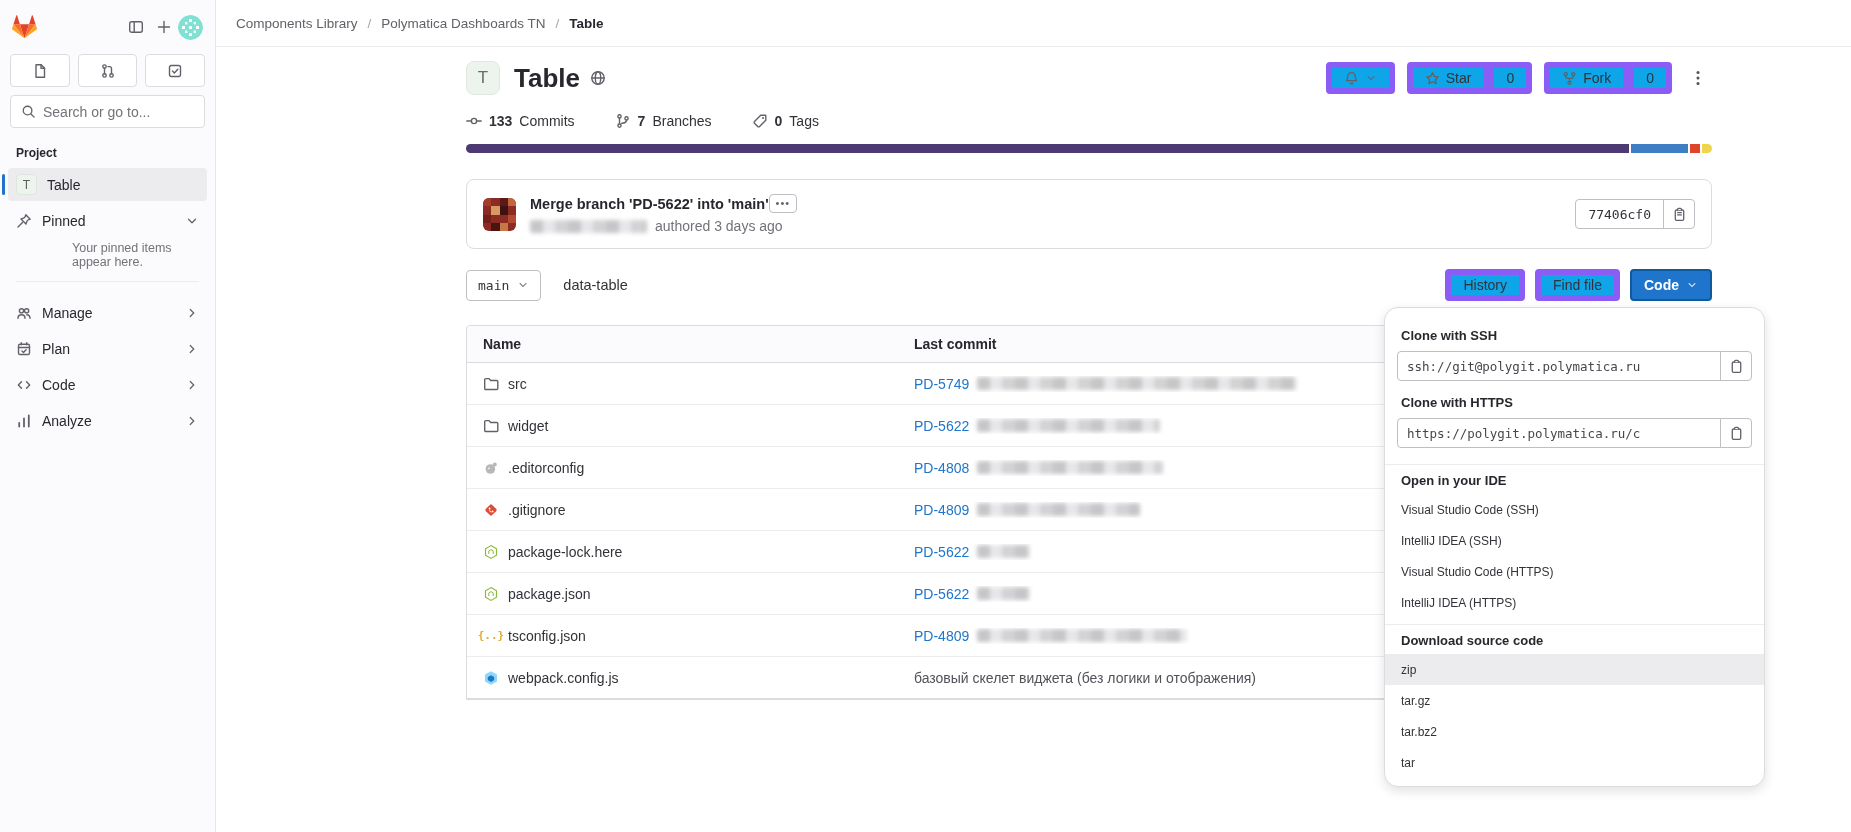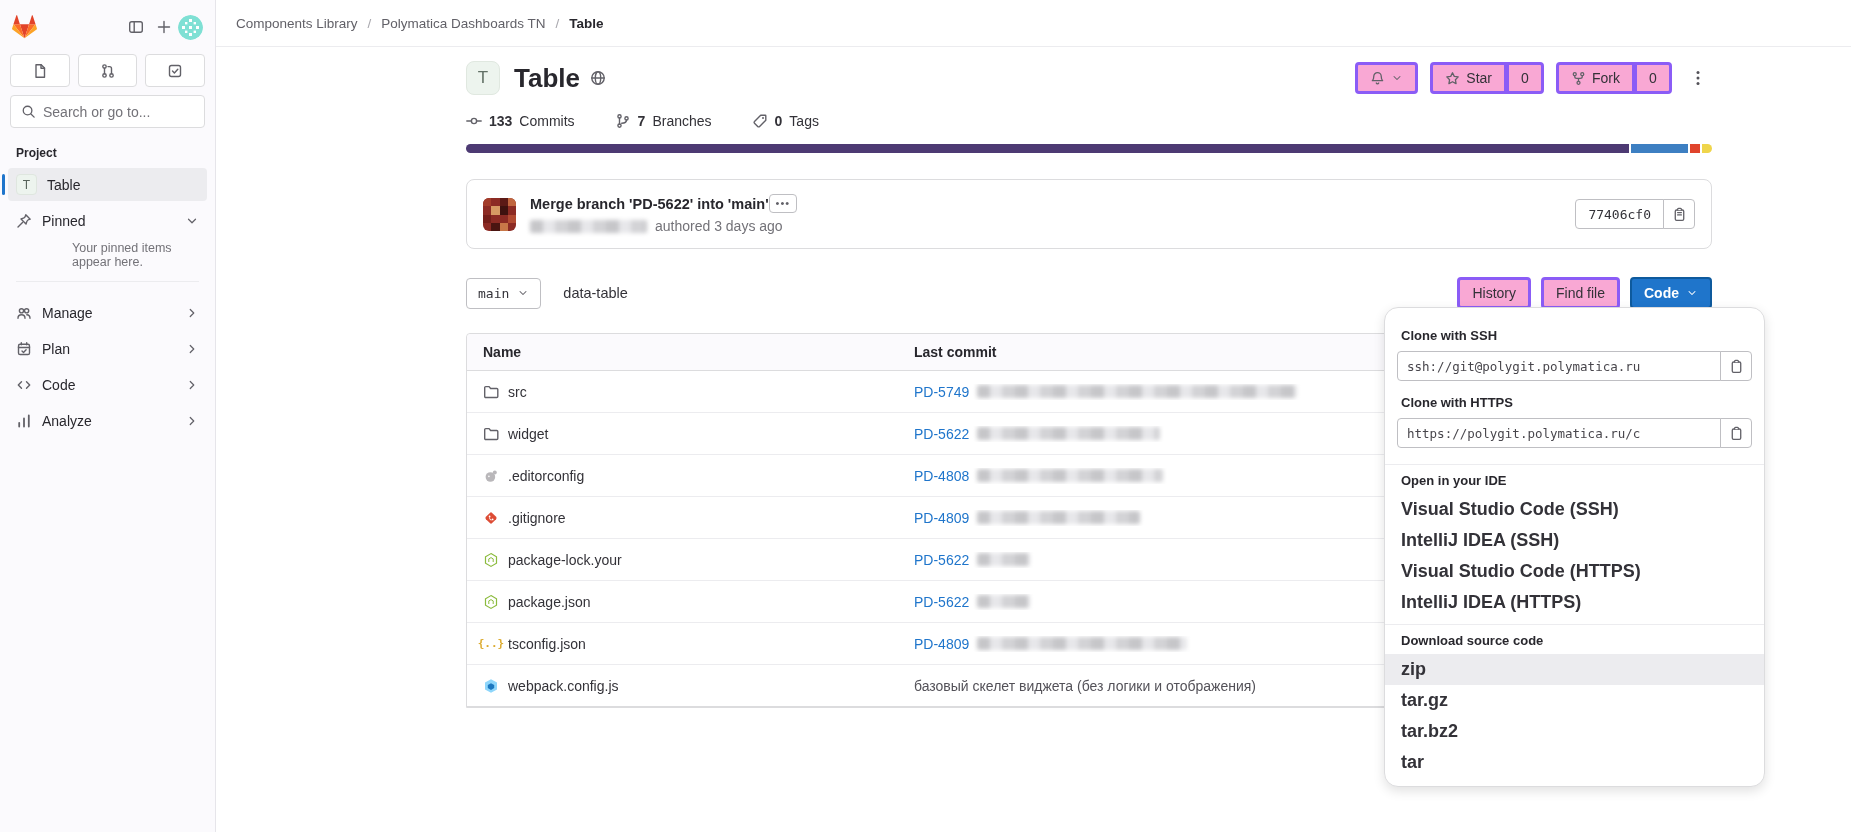--- a/index.html
+++ b/index.html
@@ -33,21 +33,21 @@
   .crumbs .crumb { cursor:pointer; }
   .crumbs .crumb.current { color:#28272d; font-weight:bold; cursor:default; }
 
   .content { width:1246px; margin-left:250px; }
 
   
   .proj-head { display:flex; align-items:center; margin-top:14px; }
   .proj-avatar { width:34px; height:34px; border-radius:8px; background:#edf4ee; border:1px solid #e0e8e0; color:#627066; font-size:17px; display:flex; align-items:center; justify-content:center; }
   .proj-title { font-size:26px; font-weight:bold; color:#28272d; margin:0 10px 0 14px; }
   .proj-actions { margin-left:auto; display:flex; align-items:center; gap:12px; }
-  .btn { height:32px; background:#f9a8d4; border:3px solid #8b5cf6; border-radius:4px; font-size:14px; color:#333238; display:inline-flex; align-items:center; gap:6px; padding:8px 12px; cursor:pointer; }
+  .btn { height:32px; background:#0ea5e9; border:6px solid #8b5cf6; border-radius:4px; font-size:14px; color:#333238; display:inline-flex; align-items:center; gap:6px; padding:8px 12px; cursor:pointer; }
   .btn-group { display:inline-flex; }
   .btn-group .btn:first-child { border-radius:4px 0 0 4px; }
   .btn-group .btn:last-child { border-radius:0 4px 4px 0; margin-left:-1px; min-width:38px; justify-content:center; }
   .kebab { border:none; background:transparent; width:28px; height:32px; display:flex; align-items:center; justify-content:center; cursor:pointer; color:#535158; font-size:16px; letter-spacing:0; }
 
   
   .stats { display:flex; align-items:center; gap:40px; margin-top:18px; font-size:14px; color:#333238; }
   .stat { display:flex; align-items:center; gap:7px; cursor:pointer; }
   .stat b { font-weight:bold; }
 
@@ -62,21 +62,21 @@
   .commit-title-row { display:flex; align-items:center; }
   .commit-title { font-size:14.5px; font-weight:bold; color:#28272d; cursor:pointer; }
   .ellipsis-btn { height:19px; padding:0 6px; border:1px solid #bfbfc3; border-radius:4px; background:#fff; color:#626168; font-size:11px; letter-spacing:1px; line-height:1; cursor:pointer; }
   .commit-meta { margin-top:5px; font-size:14px; color:#737278; display:flex; align-items:center; gap:8px; }
   .blur { display:inline-block; height:13px; border-radius:2px; filter:blur(2px); background:repeating-linear-gradient(90deg,#c6c6c9 0 13px,#e7e7ea 13px 25px,#d3d3d6 25px 38px); vertical-align:middle; }
   .hash-group { margin-left:auto; display:flex; }
   .hash-text { height:30px; display:flex; align-items:center; padding:0 12px; border:1px solid #bfbfc3; border-radius:4px 0 0 4px; font-family:"DejaVu Sans Mono",monospace; font-size:13px; color:#333238; background:#fff; }
   .hash-copy { height:30px; width:32px; border:1px solid #bfbfc3; border-left:1px solid #bfbfc3; margin-left:-1px; border-radius:0 4px 4px 0; background:#fff; display:flex; align-items:center; justify-content:center; cursor:pointer; }
 
   
-  .tree-toolbar { display:flex; align-items:center; margin-top:28px; }
+  .tree-toolbar { display:flex; align-items:center; margin-top:20px; }
   .branch-btn { height:31px; border:1px solid #bfbfc3; border-radius:4px; background:#fff; display:inline-flex; align-items:center; gap:8px; padding:0 11px; font-family:"DejaVu Sans Mono",monospace; font-size:13px; color:#333238; cursor:pointer; }
   .path-text { margin-left:22px; font-size:14.5px; color:#333238; }
   .toolbar-right { margin-left:auto; display:flex; align-items:center; gap:10px; }
   .btn-primary { height:32px; background:#1f75cb; border:2px solid #0e5a9d; border-radius:4px; color:#fff; font-weight:bold; font-size:14px; display:inline-flex; align-items:center; gap:7px; padding:0 12px; cursor:pointer; }
   .btn-primary .ic { stroke:#fff; }
 
   
   .file-table { margin-top:24px; border:1px solid #dcdcde; border-radius:4px 4px 0 0; font-size:14px; }
   .ft-head { display:flex; background:#fbfafd; border-bottom:1px solid #dcdcde; border-radius:4px 4px 0 0; font-weight:bold; color:#28272d; }
   .ft-row { display:flex; border-bottom:1px solid #ececef; align-items:center; height:42px; }
@@ -92,21 +92,21 @@
   .ts-braces { font-family:"DejaVu Sans Mono",monospace; font-weight:bold; color:#dcab2f; font-size:11px; }
 
   
   .code-panel { position:fixed; left:1384px; top:307px; width:381px; background:#fff; border:1px solid #dcdcde; border-radius:14px; box-shadow:0 4px 12px rgba(0,0,0,.12); padding:10px 0 8px; z-index:50; }
   .cp-section { padding:4px 12px 10px; }
   .cp-label { font-size:13px; font-weight:bold; color:#28272d; margin:6px 4px 8px; }
   .cp-input-group { display:flex; }
   .cp-input { flex:1; min-width:0; height:30px; border:1px solid #bfbfc3; border-radius:4px 0 0 4px; padding:0 9px; font-family:"DejaVu Sans Mono",monospace; font-size:12.5px; color:#48464c; background:#fff; }
   .cp-copy { width:32px; height:30px; border:1px solid #bfbfc3; margin-left:-1px; border-radius:0 4px 4px 0; background:#fff; display:flex; align-items:center; justify-content:center; cursor:pointer; }
   .cp-divider { border:none; border-top:1px solid #ececef; margin:6px 0; }
-  .cp-item { height:31px; display:flex; align-items:center; padding:0 16px; font-size:18px; color:#333238; cursor:pointer;font-weight:bold; }
+  .cp-item { height:31px; display:flex; align-items:center; padding:0 16px; font-size:12px; color:#333238; cursor:pointer; }
   .cp-item:hover, .cp-item.active { background:#ececef; }
 </style>
 </head>
 <body>
 
 <aside class="sidebar">
   <div class="sb-top">
     <span style="cursor:pointer">
       <svg width="25" height="24" viewBox="0 0 36 34">
         <path fill="#e24329" d="M18 33.2 11.4 12.9h13.2z"></path>
@@ -527,21 +527,21 @@
       </div>
 
       <div class="ft-row">
         <div class="col-name">
           <span class="ficon">
             <svg width="16" height="16" viewBox="0 0 16 16">
                 <path d="M8 1.6 13.5 4.8v6.4L8 14.4 2.5 11.2V4.8z" fill="none" stroke="#8bbb3d" stroke-width="1.2"></path>
                 <path d="M5.8 10V6.9L8 5.6l2.2 1.3V10" fill="none" stroke="#8bbb3d" stroke-width="1"></path>
               </svg>
           </span>
-          <span class="file-name">package-lock.your</span>
+          <span class="file-name">package-lock.here</span>
         </div>
         <div class="col-commit">
           <span class="commit-link">PD-5622</span>
           <span class="blur" style="width:53px"></span>
         </div>
       </div>
 
       <div class="ft-row">
         <div class="col-name">
           <span class="ficon">

